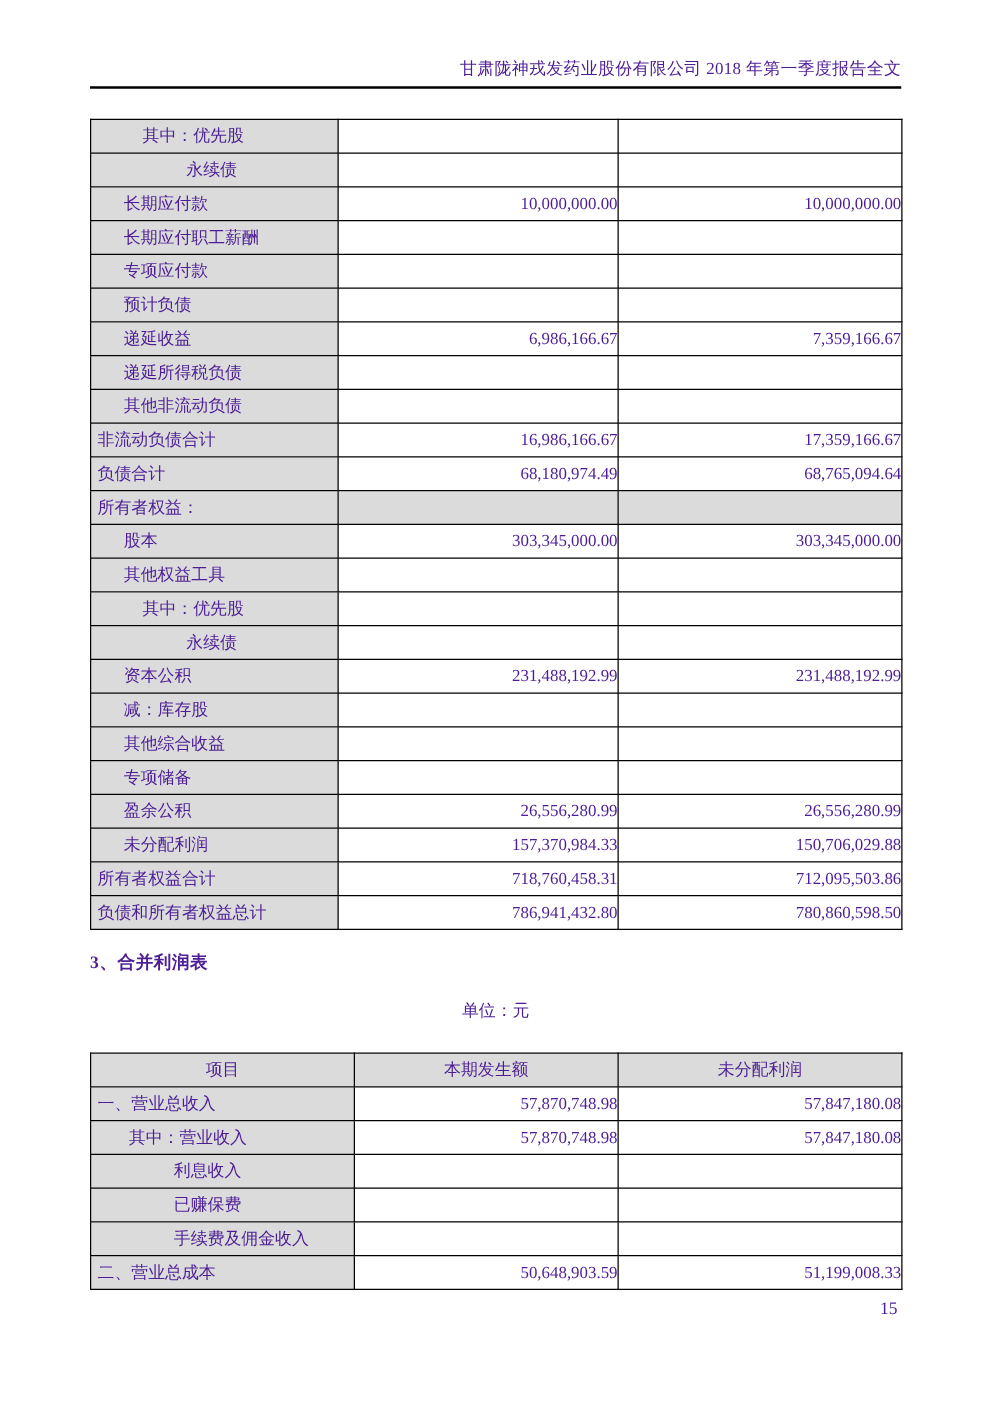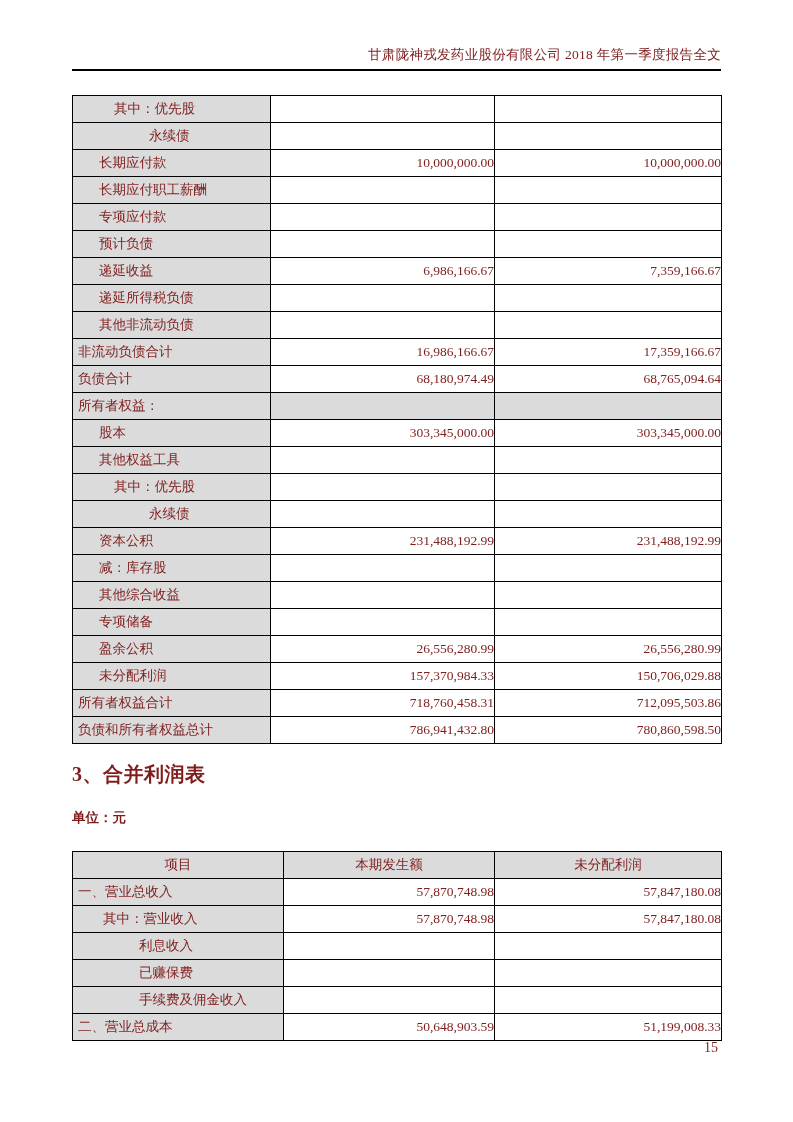--- a/index.html
+++ b/index.html
@@ -10,21 +10,21 @@
   .page {
     position: relative;
     width: 793px;
     height: 1122px;
     margin: 0 auto;
     background: #ffffff;
     box-sizing: border-box;
     padding: 0 72px;
     overflow: hidden;
     font-family: "Liberation Serif", "DejaVu Serif", serif;
-    color: #7f1d1d;
+    color: #4c1d95;
   }
   .doc-header-title {
     padding-top: 46px;
     text-align: right;
     font-size: 13.5px;
     line-height: 18px;
     letter-spacing: 0.3px;
   }
   .doc-header-rule {
     margin-top: 5px;
@@ -69,29 +69,28 @@
   .balance .ind-0 { padding-left: 5px; }
   .balance .ind-1 { padding-left: 26px; }
   .balance .ind-2 { padding-left: 41px; }
   .balance .ind-3 { padding-left: 76px; }
   
   .income .ind-0 { padding-left: 5px; }
   .income .ind-2 { padding-left: 30px; }
   .income .ind-3 { padding-left: 66px; }
   .section-heading {
     margin: 17px 0 0 0;
-    font-size: 20px;
+    font-size: 14px;
     font-weight: bold;
     letter-spacing: 0.5px;
   }
   .unit-label {
     margin-top: 21px;
-    text-align: left;
+    text-align: center;
     font-size: 13.5px;
-    font-weight: bold;
   }
   .page-number {
     position: absolute;
     right: 75px;
     top: 1040px;
     font-size: 14px;
   }
 </style>
 </head>
 <body>

